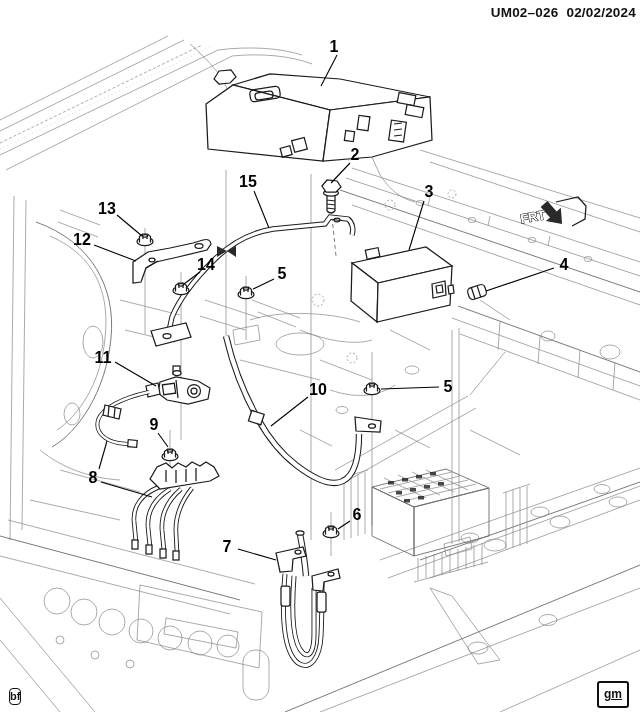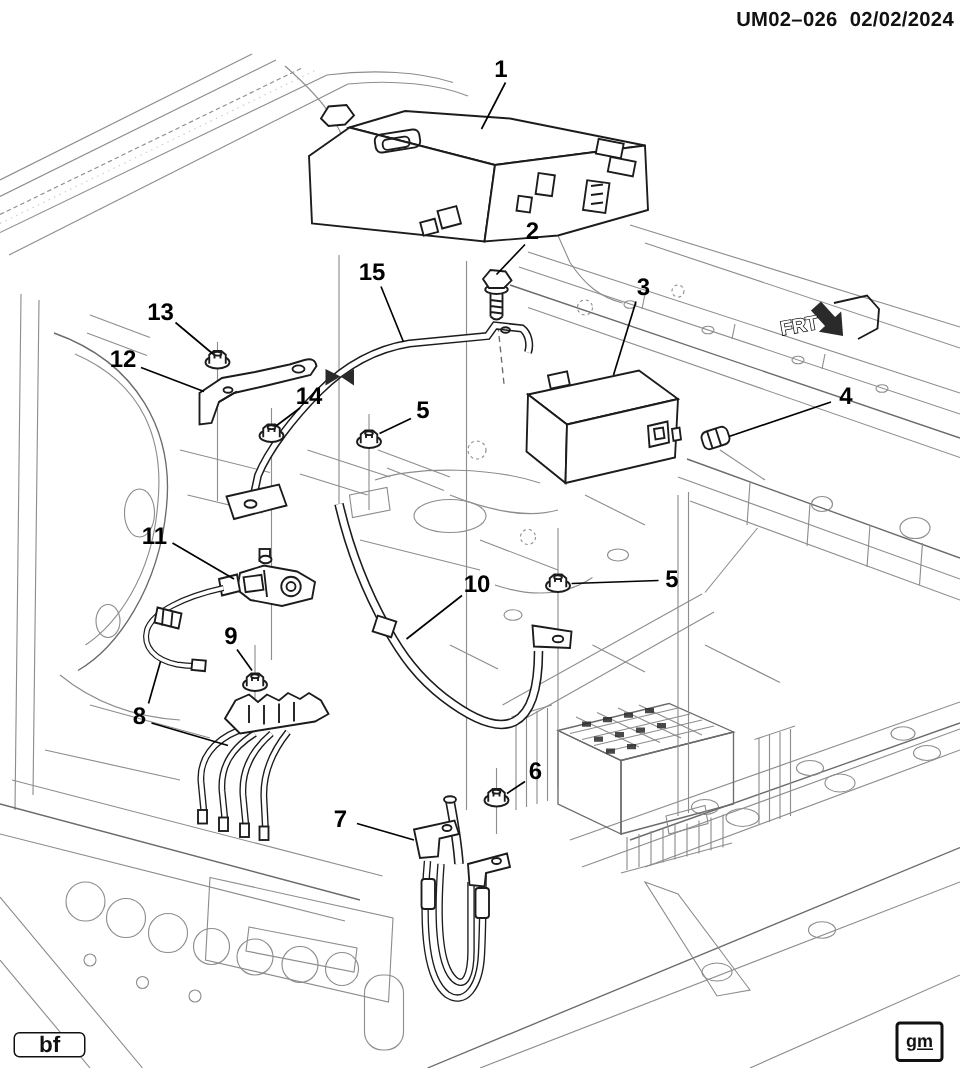--- a/index.html
+++ b/index.html
@@ -2,21 +2,21 @@
 <html><head>
 <meta charset="utf-8">
 <style>
   html,body{margin:0;padding:0;background:#fff;}
   .page{position:relative;width:640px;height:712px;background:#fff;overflow:hidden;
         font-family:"Liberation Sans",sans-serif;}
   .hdr{position:absolute;top:5px;right:4px;font-size:13.5px;font-weight:bold;color:#111;
        letter-spacing:.2px;white-space:pre;}
   .hdr span{margin-left:8px;}
   .code-box{position:absolute;border:1.6px solid #111;border-radius:4px;background:#fff;
-       font-size:15px;font-weight:bold;color:#111;padding:1px 16px;line-height:13px;}
+       font-size:11px;font-weight:bold;color:#111;padding:1px 0;line-height:13px;}
   .bf{left:9px;bottom:7px;}
   .gm{right:11px;bottom:4px;border-radius:3px;border-width:2px;padding:5px 5px;
       font-size:12px;text-decoration:underline;}
   svg{position:absolute;left:0;top:0;}
   .bg{stroke:#8d8d8d;stroke-width:.75;fill:none;}
   .bg2{stroke:#6b6b6b;stroke-width:.9;fill:none;}
   .part{stroke:#1c1c1c;stroke-width:1.25;fill:#fff;}
   .pl{stroke:#1c1c1c;stroke-width:1.25;fill:none;}
   .tO{stroke:#1c1c1c;fill:none;}
   .tI{stroke:#fff;fill:none;}

